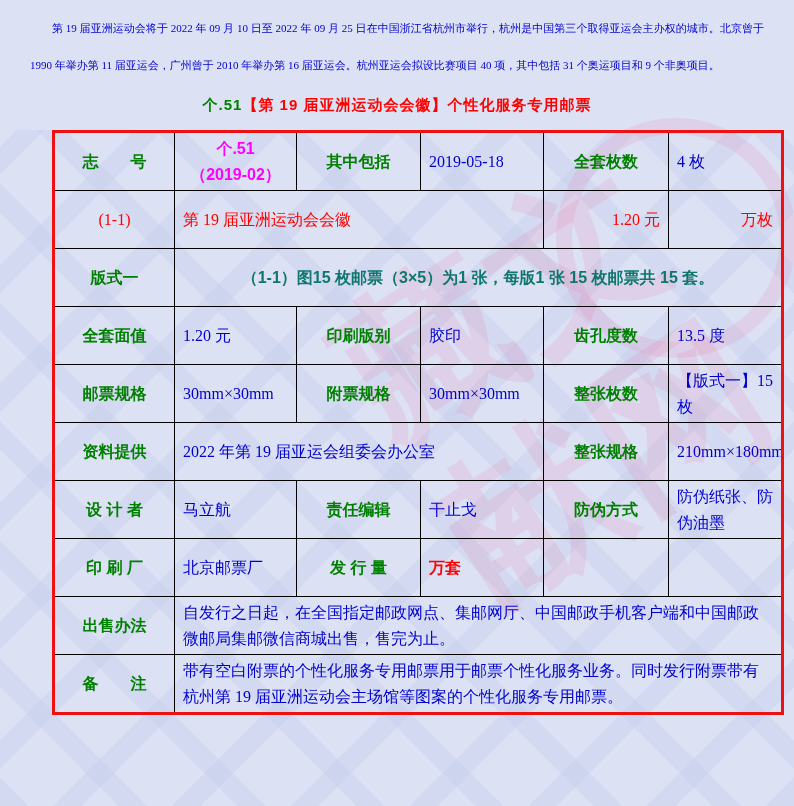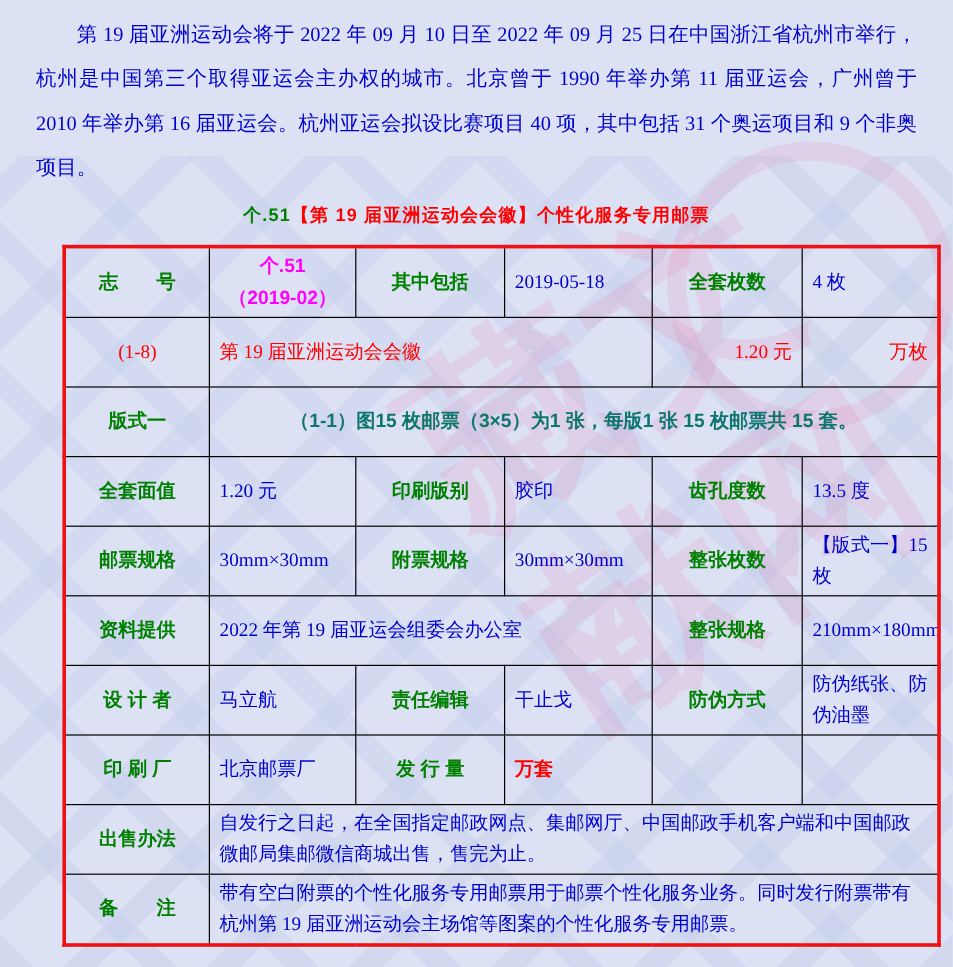--- a/index.html
+++ b/index.html
@@ -36,21 +36,21 @@
     color:rgba(228,128,178,0.18);
     letter-spacing:6px;
     z-index:0;pointer-events:none;
     overflow:hidden;
   }
 
   .content{position:relative;z-index:1;}
 
   .intro{
     margin:10px 30px 0 30px;
-    font-size:17px;
+    font-size:11px;
     line-height:37px;
     color:#0000cc;
     text-indent:2em;
     text-align:justify;
     font-family:Liberation Serif, serif;
   }
   .title{
     margin-top:12px;
     text-align:center;
     font-family:"Liberation Sans","DejaVu Sans",sans-serif;
@@ -137,21 +137,21 @@
           <div>个.51</div>
           <div>（2019-02）</div>
         </td>
         <td class="lbl">其中包括</td>
         <td class="val">2019-05-18</td>
         <td class="lbl">全套枚数</td>
         <td class="val">4 枚</td>
       </tr>
 
       <tr>
-        <td class="redc">(1-8)</td>
+        <td class="redc">(1-1)</td>
         <td class="redv" colspan="3">第 19 届亚洲运动会会徽</td>
         <td class="redv rt">1.20 元</td>
         <td class="redv rt">万枚</td>
       </tr>
 
       <tr>
         <td class="lbl">版式一</td>
         <td class="grnc" colspan="5">（1-1）图15 枚邮票（3×5）为1 张，每版1 张 15 枚邮票共 15 套。</td>
       </tr>
 

